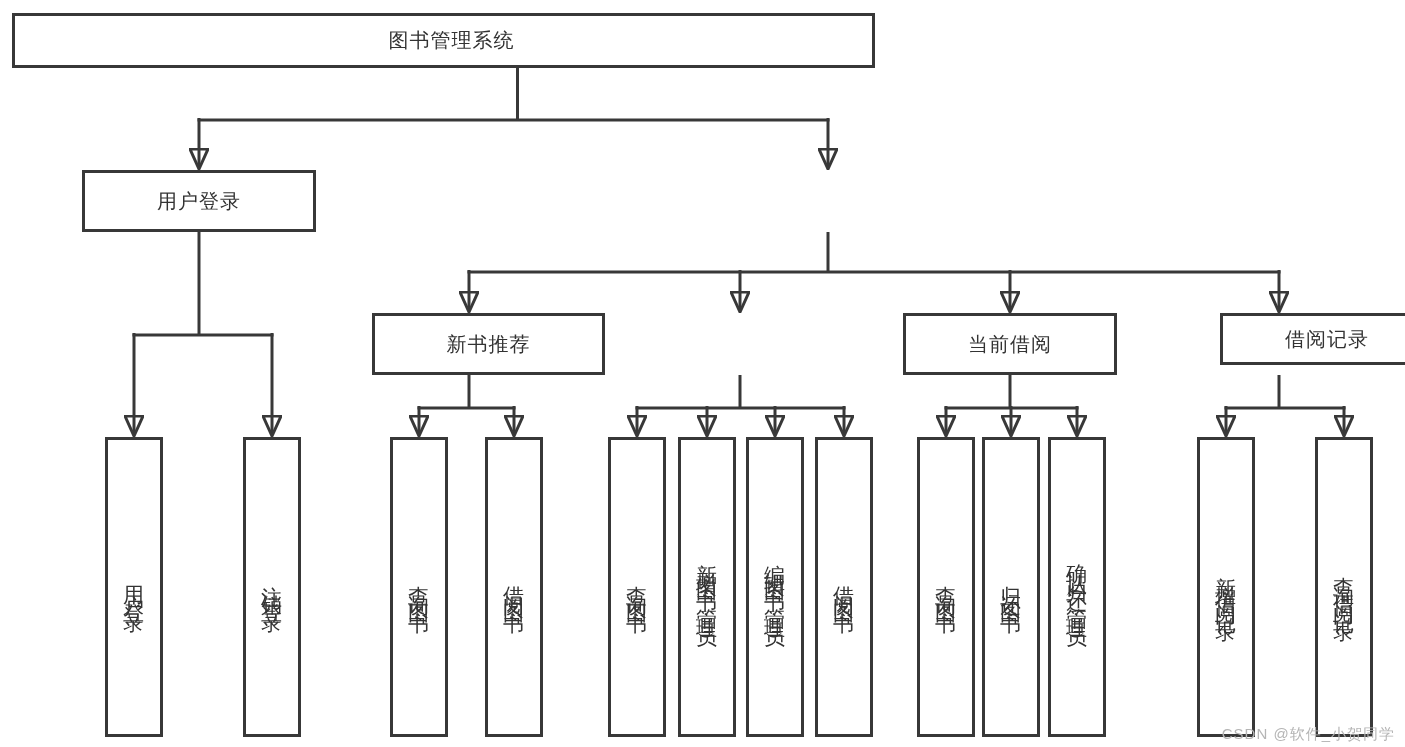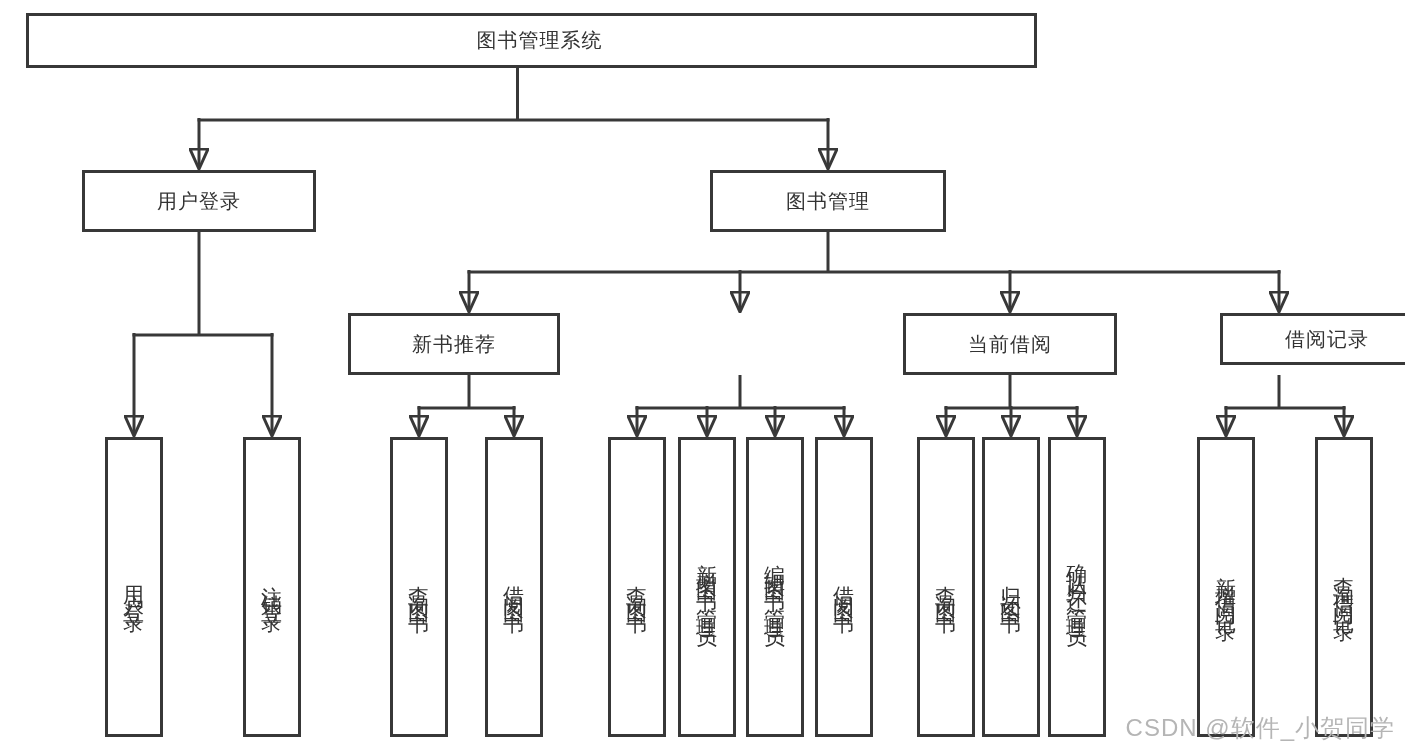--- a/index.html
+++ b/index.html
@@ -18,21 +18,21 @@
     border:3px solid #383838;color:#333333;
     top:437px;width:58px;height:300px;
     display:flex;align-items:center;justify-content:center;
   }
   .vnode span{
     writing-mode:vertical-rl;text-orientation:mixed;
     font-size:21px;letter-spacing:9px;line-height:1;color:#333333;
   }
   .watermark{
     position:absolute;right:10px;bottom:3px;
-    font-size:24px;letter-spacing:1px;color:#b5b5b5;white-space:nowrap;
+    font-size:15px;letter-spacing:1px;color:#b5b5b5;white-space:nowrap;
   }
 </style>
 </head>
 <body>
 
 <div id="stage">
 
   <svg id="wires" viewBox="0 0 1405 747" xmlns="http://www.w3.org/2000/svg">
     <defs>
       <marker id="arrowhead" markerUnits="userSpaceOnUse" markerWidth="22" markerHeight="20" viewBox="0 0 22 20" refX="20" refY="10" orient="auto">
@@ -74,26 +74,25 @@
     <path d="M946 406 V435" marker-end="url(#arrowhead)"></path>
     <path d="M1011 406 V435" marker-end="url(#arrowhead)"></path>
     <path d="M1077 406 V435" marker-end="url(#arrowhead)"></path>
 
     <path d="M1279 375 V408"></path>
     <path d="M1224.5 408 H1345.5"></path>
     <path d="M1226 406 V435" marker-end="url(#arrowhead)"></path>
     <path d="M1344 406 V435" marker-end="url(#arrowhead)"></path>
   </svg>
 
-  <div class="hnode" style="left:26px;top:13px;width:1011px;height:55px;padding-left:16px;">图书管理系统</div>
+  <div class="hnode" style="left:12px;top:13px;width:863px;height:55px;padding-left:16px;">图书管理系统</div>
 
   <div class="hnode" style="left:82px;top:170px;width:234px;height:62px;">用户登录</div>
-  <div class="hnode" style="left:710px;top:170px;width:236px;height:62px;">图书管理</div>
 
-  <div class="hnode" style="left:348px;top:313px;width:212px;height:62px;">新书推荐</div>
+  <div class="hnode" style="left:372px;top:313px;width:233px;height:62px;">新书推荐</div>
   <div class="hnode" style="left:903px;top:313px;width:214px;height:62px;text-align:right;">当前借阅</div>
   <div class="hnode" style="left:1220px;top:313px;width:214px;height:52px;">借阅记录</div>
 
   <div class="vnode" style="left:105px;">
     <span>用户登录</span>
   </div>
   <div class="vnode" style="left:243px;">
     <span>注销登录</span>
   </div>
 

